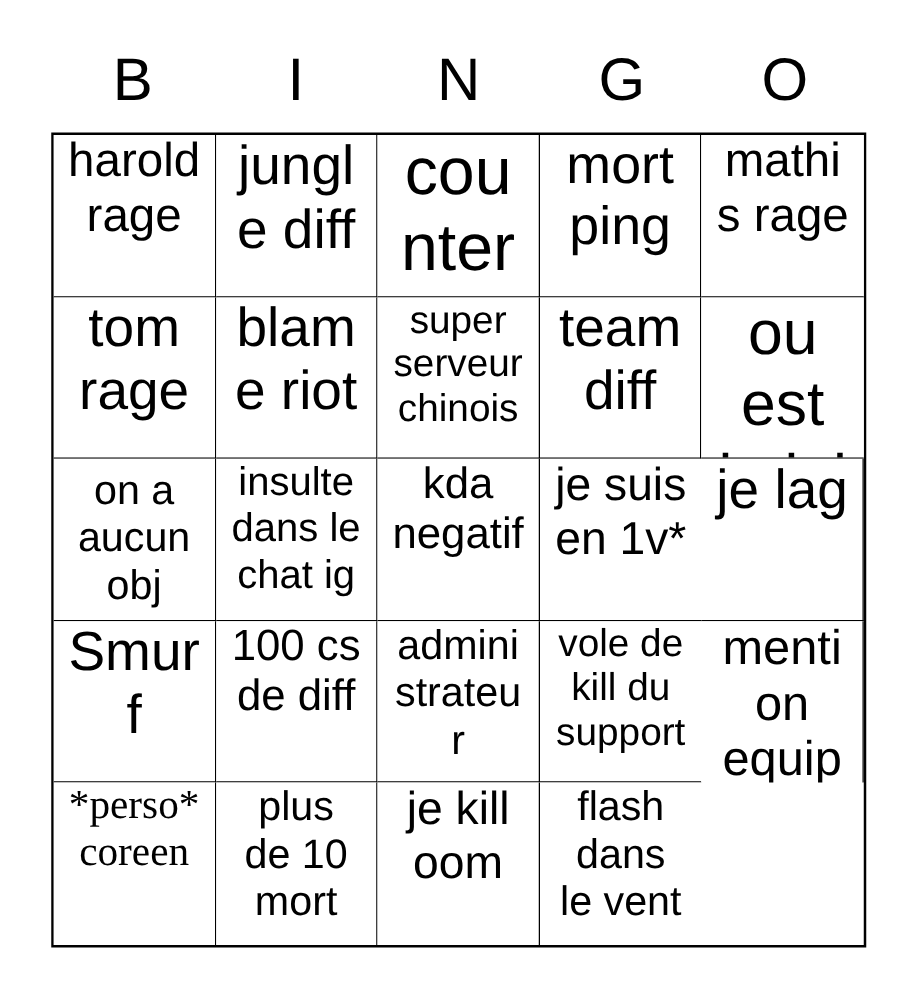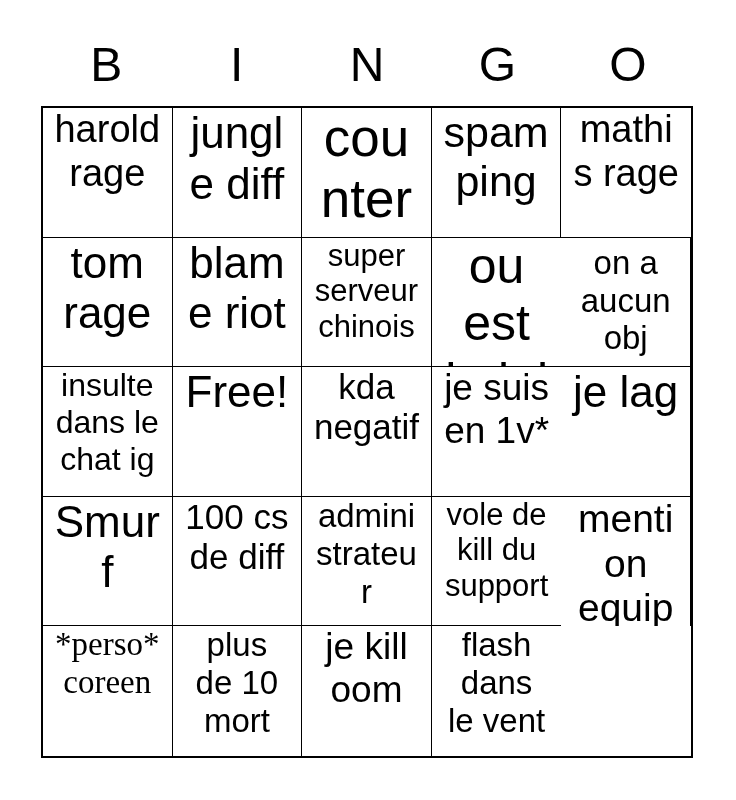--- a/index.html
+++ b/index.html
@@ -83,45 +83,45 @@
       <div class="cell">
         <span class="cell-text" style="font-size: 38px;">harold rage</span>
       </div>
       <div class="cell">
         <span class="cell-text" style="font-size: 44px;">jungle diff</span>
       </div>
       <div class="cell">
         <span class="cell-text" style="font-size: 53px;">counterpick</span>
       </div>
       <div class="cell">
-        <span class="cell-text" style="font-size: 43px;">spam ping</span>
+        <span class="cell-text" style="font-size: 43px;">mort ping</span>
       </div>
       <div class="cell last-col">
         <span class="cell-text" style="font-size: 38px;">mathis rage</span>
       </div>
       <div class="cell">
         <span class="cell-text" style="font-size: 44px;">tom rage</span>
       </div>
       <div class="cell">
         <span class="cell-text" style="font-size: 44px;">blame riot</span>
       </div>
       <div class="cell">
         <span class="cell-text" style="font-size: 31px;">super serveur chinois</span>
       </div>
+      <div class="cell">
+        <span class="cell-text" style="font-size: 44px;">team diff</span>
+      </div>
       <div class="cell last-col">
         <span class="cell-text" style="font-size: 50px;">ou est le jgl</span>
       </div>
       <div class="cell">
         <span class="cell-text" style="font-size: 33px; margin-top: 6px;">on a aucun obj</span>
       </div>
       <div class="cell">
         <span class="cell-text" style="font-size: 32px;">insulte dans le chat ig</span>
-      </div>
-      <div class="cell">
-        <span class="cell-text" style="font-size: 44px;">Free!</span>
       </div>
       <div class="cell">
         <span class="cell-text" style="font-size: 35px;">kda negatif</span>
       </div>
       <div class="cell last-col">
         <span class="cell-text" style="font-size: 37px;">je suis en 1v*</span>
       </div>
       <div class="cell">
         <span class="cell-text" style="font-size: 44px;">je lag</span>
       </div>

